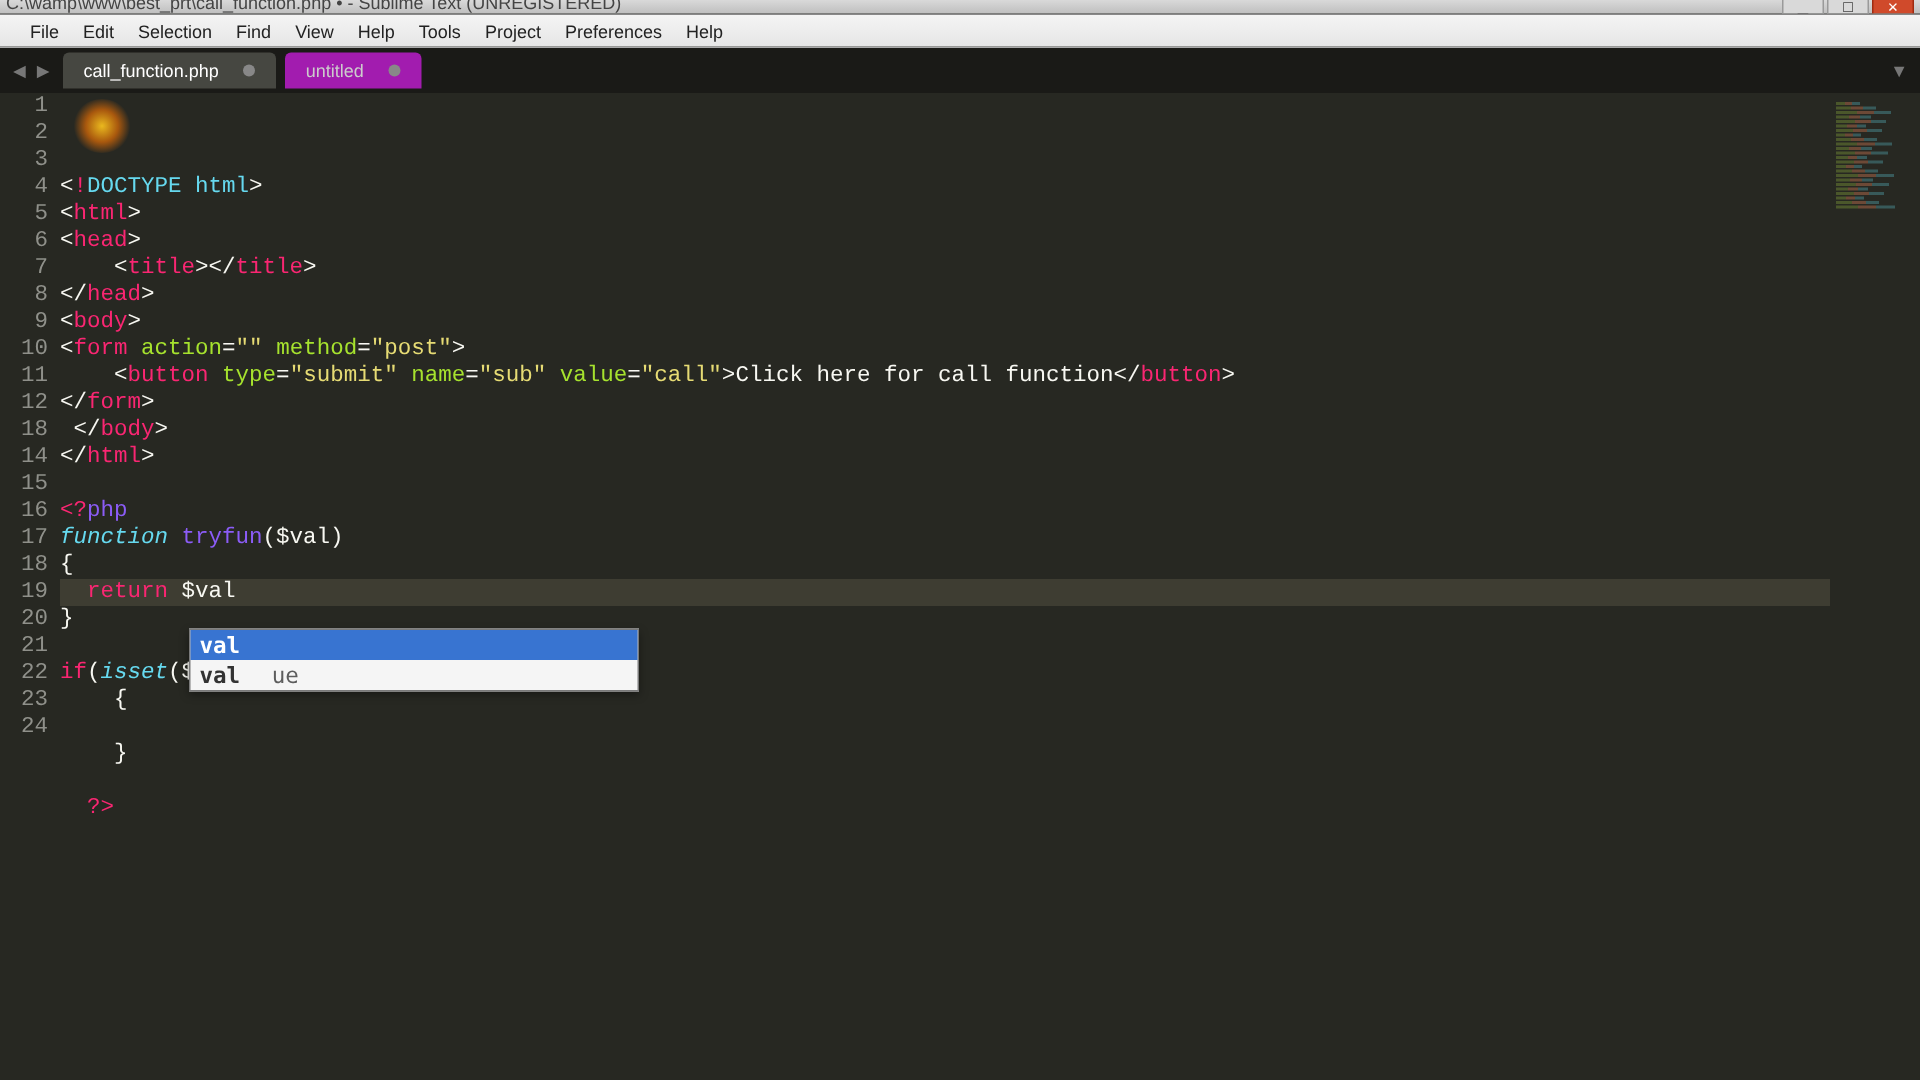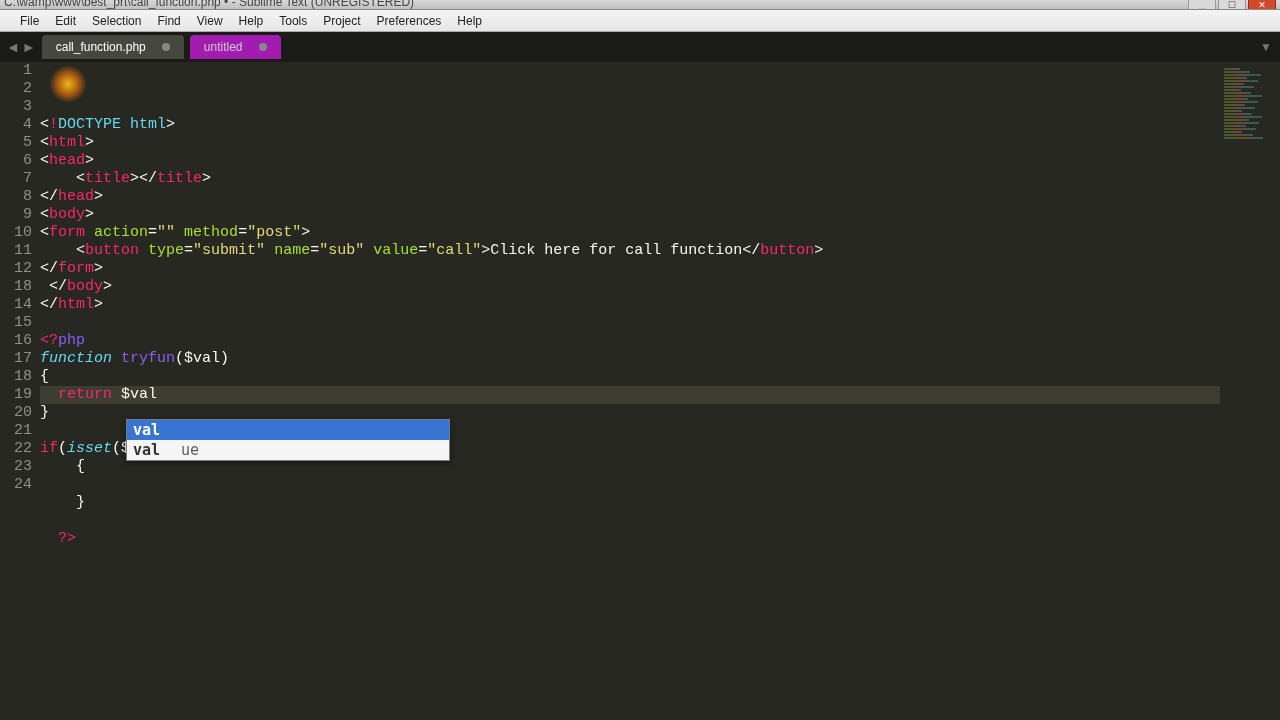--- a/index.html
+++ b/index.html
@@ -129,21 +129,21 @@
     border-radius: 50%;
     background: radial-gradient(circle, rgba(255,200,30,0.9) 0%, rgba(255,120,0,0.6) 40%, rgba(255,120,0,0) 70%);
     pointer-events:none;
   }
 
   
   .autocomplete {
     position: absolute;
     left: 126px;
     top: 357px;
-    width: 324px;
+    width: 300px;
     background: #f5f5f5;
     border: 1px solid #7a7a7a;
     box-shadow: 0 2px 6px rgba(0,0,0,0.4);
     font-family: Consolas, monospace;
     font-size: 15px;
     z-index: 10;
   }
   .autocomplete .item {
     padding: 1px 6px;
     color: #333;

